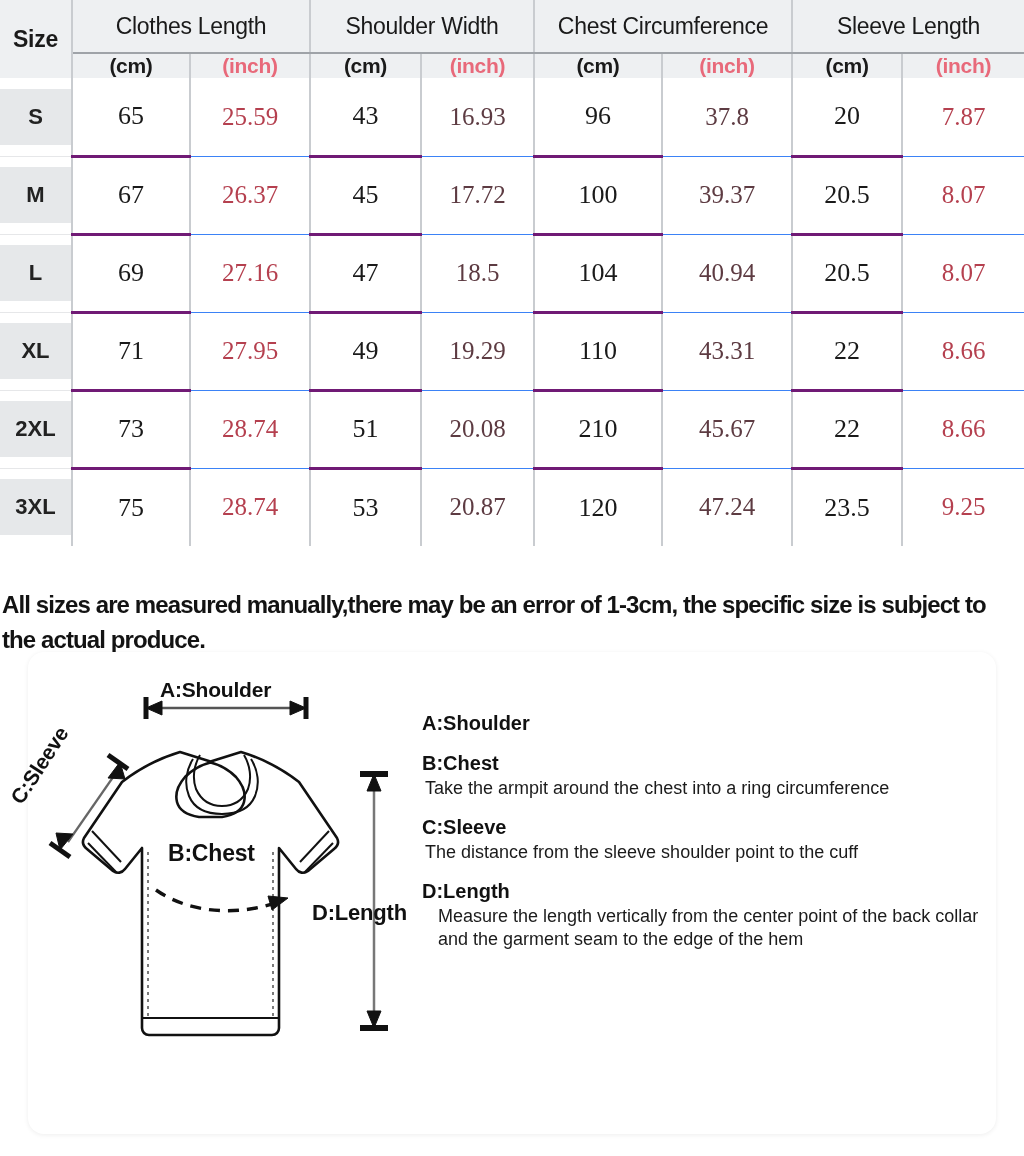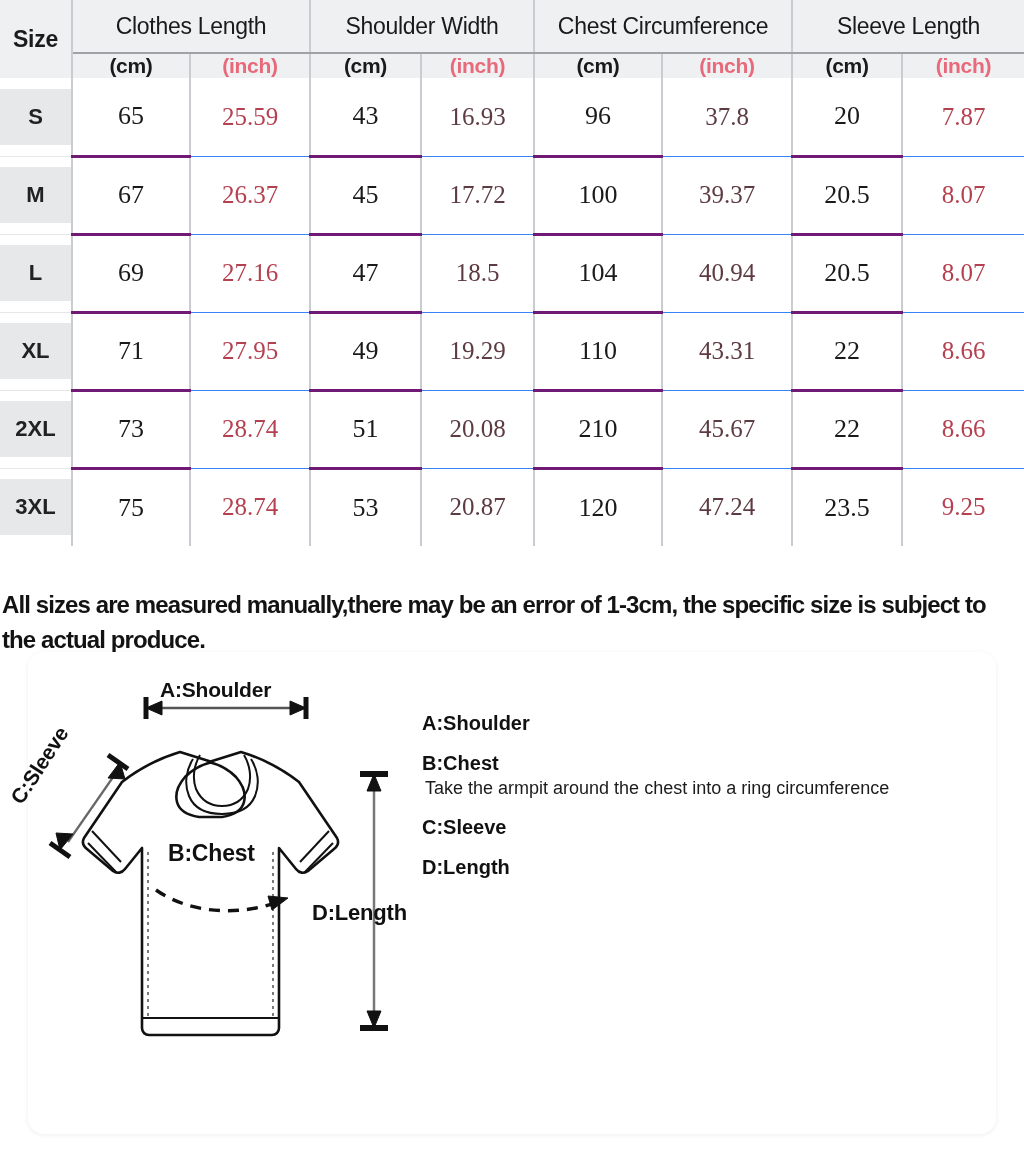--- a/index.html
+++ b/index.html
@@ -420,19 +420,21 @@
   <div class="desc">
     <div class="desc-block">
       <div class="desc-title">A:Shoulder</div>
     </div>
     <div class="desc-block">
       <div class="desc-title">B:Chest</div>
       <div class="desc-body">Take the armpit around the chest into a ring circumference</div>
     </div>
     <div class="desc-block">
       <div class="desc-title">C:Sleeve</div>
+      <div class="desc-body">The distance from the sleeve shoulder point to the cuff</div>
     </div>
     <div class="desc-block indent">
       <div class="desc-title">D:Length</div>
+      <div class="desc-body">Measure the length vertically from the center point of the back collar and the garment seam to the edge of the hem</div>
     </div>
   </div>
 
 </div>
 
 </body></html>

